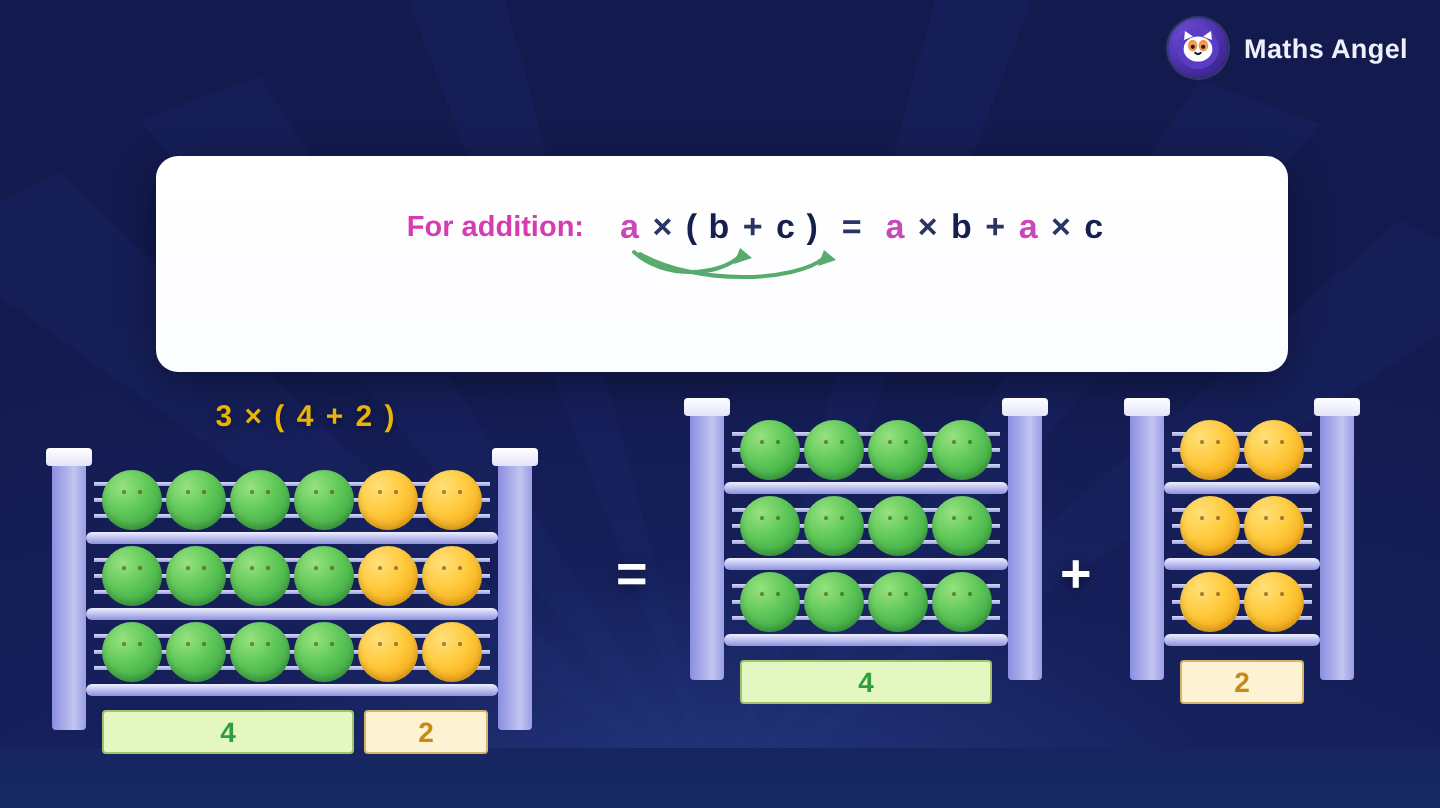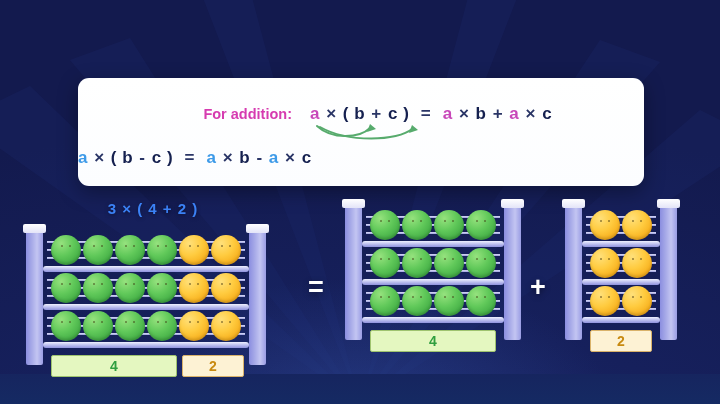--- a/index.html
+++ b/index.html
@@ -60,21 +60,21 @@
   .fexpr { position:relative; font-size:17px; font-weight:600; color:#15204f; letter-spacing:.5px; white-space:nowrap; }
   .fexpr .v-add { color:#c847b9; }
   .fexpr .v-sub { color:#3d9ae8; }
   .fexpr .op { color:#2a3566; padding:0 1px; }
   .arrows { position:absolute; left:2px; top:17px; pointer-events:none; }
 
   
   .abacus-row { position:absolute; left:0; top:200px; width:720px; height:180px; }
   .group { position:absolute; top:0; }
   .expr-label {
-    text-align:center; color:#3b82f6; font-size:15px; font-weight:600;
+    text-align:center; color:#eab308; font-size:15px; font-weight:600;
     letter-spacing:1px; margin-bottom:8px; text-shadow:0 1px 4px rgba(0,0,0,.4);
   }
 
   .abacus { position:relative; }
   .post {
     position:absolute; top:0; width:17px; border-radius:2px;
     background:linear-gradient(90deg,#8b8ee0 0%, #a8abe8 35%, #c3c5f2 65%, #9a9de4 100%);
   }
   .post::before {
     content:""; position:absolute; left:-3px; top:-7px; width:23px; height:9px;
@@ -141,41 +141,54 @@
       <polygon points="360,404 70,60 130,38"></polygon>
       <polygon points="360,404 200,-10 250,-10"></polygon>
       <polygon points="360,404 470,-10 520,-10"></polygon>
       <polygon points="360,404 600,40 660,62"></polygon>
       <polygon points="360,404 700,110 760,140"></polygon>
     </g>
   </svg>
   <div class="bg-glow"></div>
   <div class="bg-bottom"></div>
 
+  <div class="logo">
+    <div class="logo-mark">
+      <svg width="22" height="22" viewBox="0 0 22 22" aria-hidden="true">
+        <circle cx="11" cy="11" r="10.5" fill="#5b3cc4"></circle>
+        <path d="M4 7 L4.5 2.5 L8.5 5.2 Z" fill="#ffffff"></path>
+        <path d="M18 7 L17.5 2.5 L13.5 5.2 Z" fill="#ffffff"></path>
+        <ellipse cx="11" cy="11.5" rx="7.2" ry="6.3" fill="#ffffff"></ellipse>
+        <ellipse cx="8.3" cy="9.8" rx="2.4" ry="2.9" fill="#f2994a"></ellipse>
+        <ellipse cx="13.7" cy="9.8" rx="2.4" ry="2.9" fill="#f2994a"></ellipse>
+        <circle cx="8.4" cy="10.4" r="1.05" fill="#1b1b3a"></circle>
+        <circle cx="13.6" cy="10.4" r="1.05" fill="#1b1b3a"></circle>
+        <path d="M9.6 13.4 Q11 14.7 12.4 13.4" stroke="#1b1b3a" stroke-width="1" fill="none" stroke-linecap="round"></path>
+      </svg>
+    </div>
+    <span class="logo-text">Maths Angel</span>
+  </div>
 
 
   <div class="card">
 
     <div class="frow">
       <div class="flabel add">For addition:</div>
       <div class="fexpr">
         <span class="v-add">a</span><span class="op"> × </span><span>(</span><span> b </span><span class="op">+</span><span> c </span><span>)</span><span class="op">&nbsp; = &nbsp;</span><span class="v-add">a</span><span class="op"> × </span><span>b</span><span class="op"> + </span><span class="v-add">a</span><span class="op"> × </span><span>c</span>
         <svg class="arrows" width="130" height="20" viewBox="0 0 130 20">
           <path d="M5 5 C 20 19, 48 17, 58 7" stroke="#57ab6d" stroke-width="2" fill="none" stroke-linecap="round"></path>
           <polygon points="58,3 64,8 55,11" fill="#57ab6d"></polygon>
           <path d="M8 6 C 36 22, 86 20, 100 8" stroke="#57ab6d" stroke-width="2" fill="none" stroke-linecap="round"></path>
           <polygon points="100,4 106,9 97,12" fill="#57ab6d"></polygon>
         </svg>
       </div>
     </div>
 
     <div class="frow">
-      <div class="fexpr">
-        <span class="v-sub">a</span><span class="op"> × </span><span>(</span><span> b </span><span class="op">-</span><span> c </span><span>)</span><span class="op">&nbsp; = &nbsp;</span><span class="v-sub">a</span><span class="op"> × </span><span>b</span><span class="op"> - </span><span class="v-sub">a</span><span class="op"> × </span><span>c</span>
-      </div>
     </div>
 
   </div>
 
   <div class="abacus-row">
 
     <div class="group" style="left:26px; width:254px;">
       <div class="expr-label">3 × ( 4 + 2 )</div>
       <div class="abacus" id="ab1" style="width: 240px; height: 140px;">
           <div class="post left" style="height: 134px; top: 6px;"></div>

